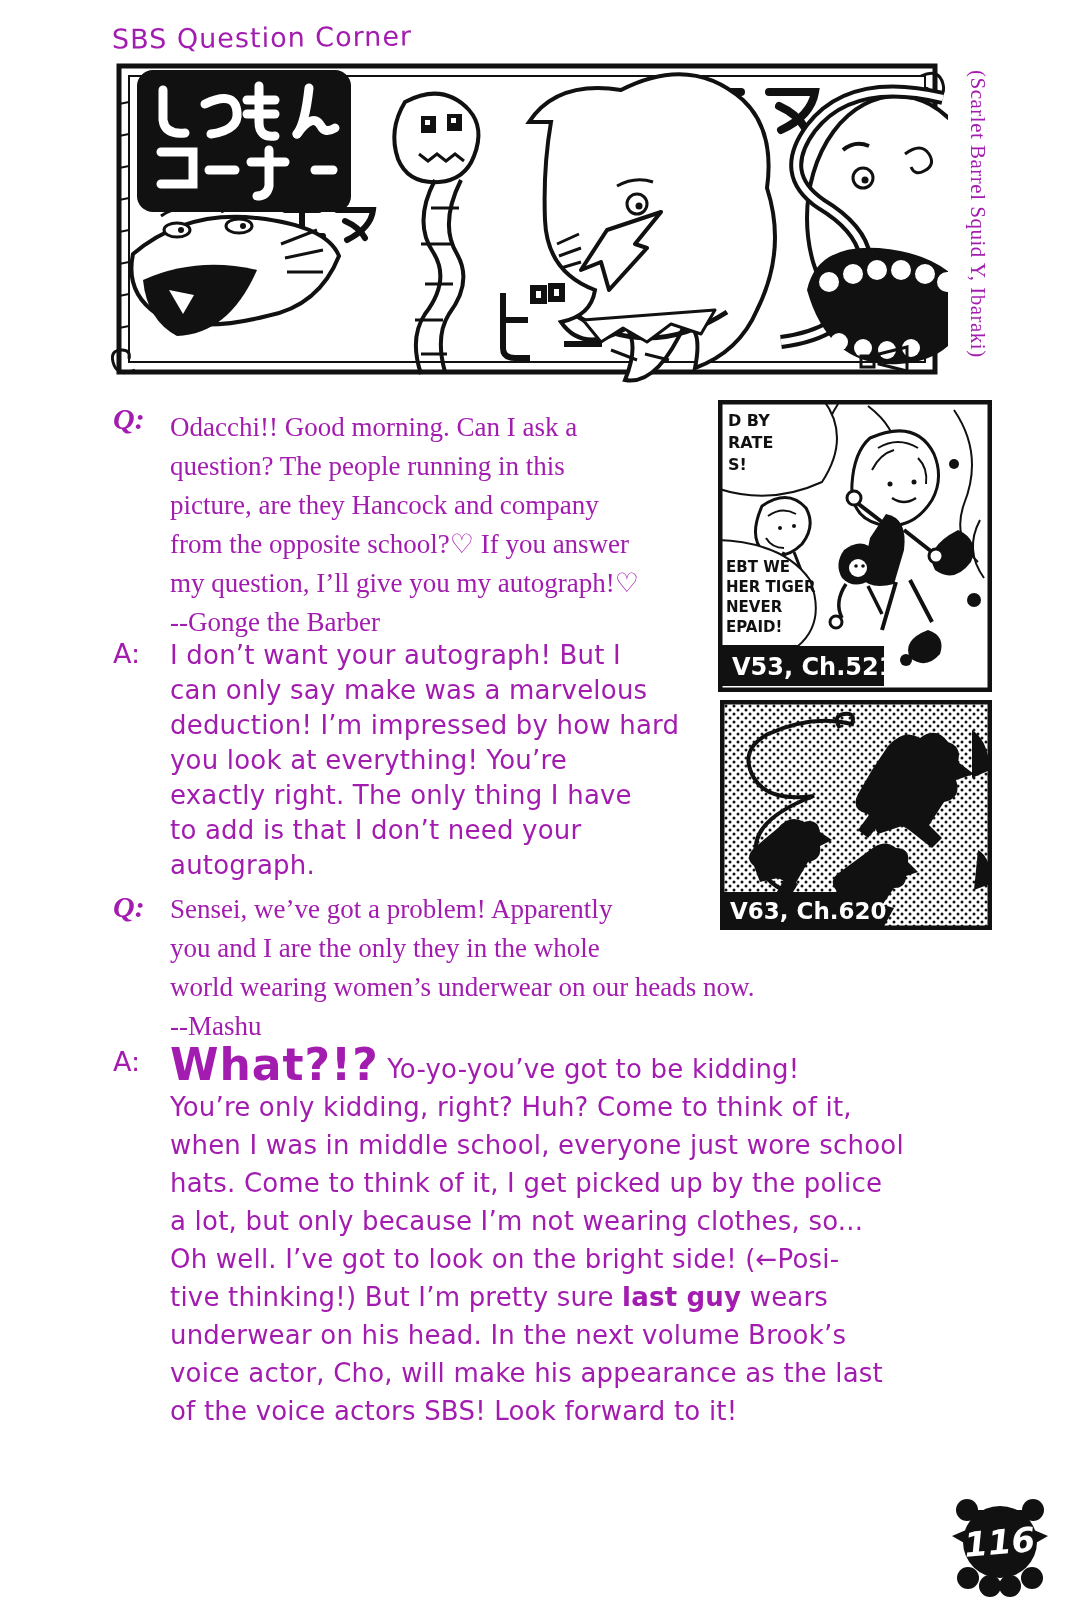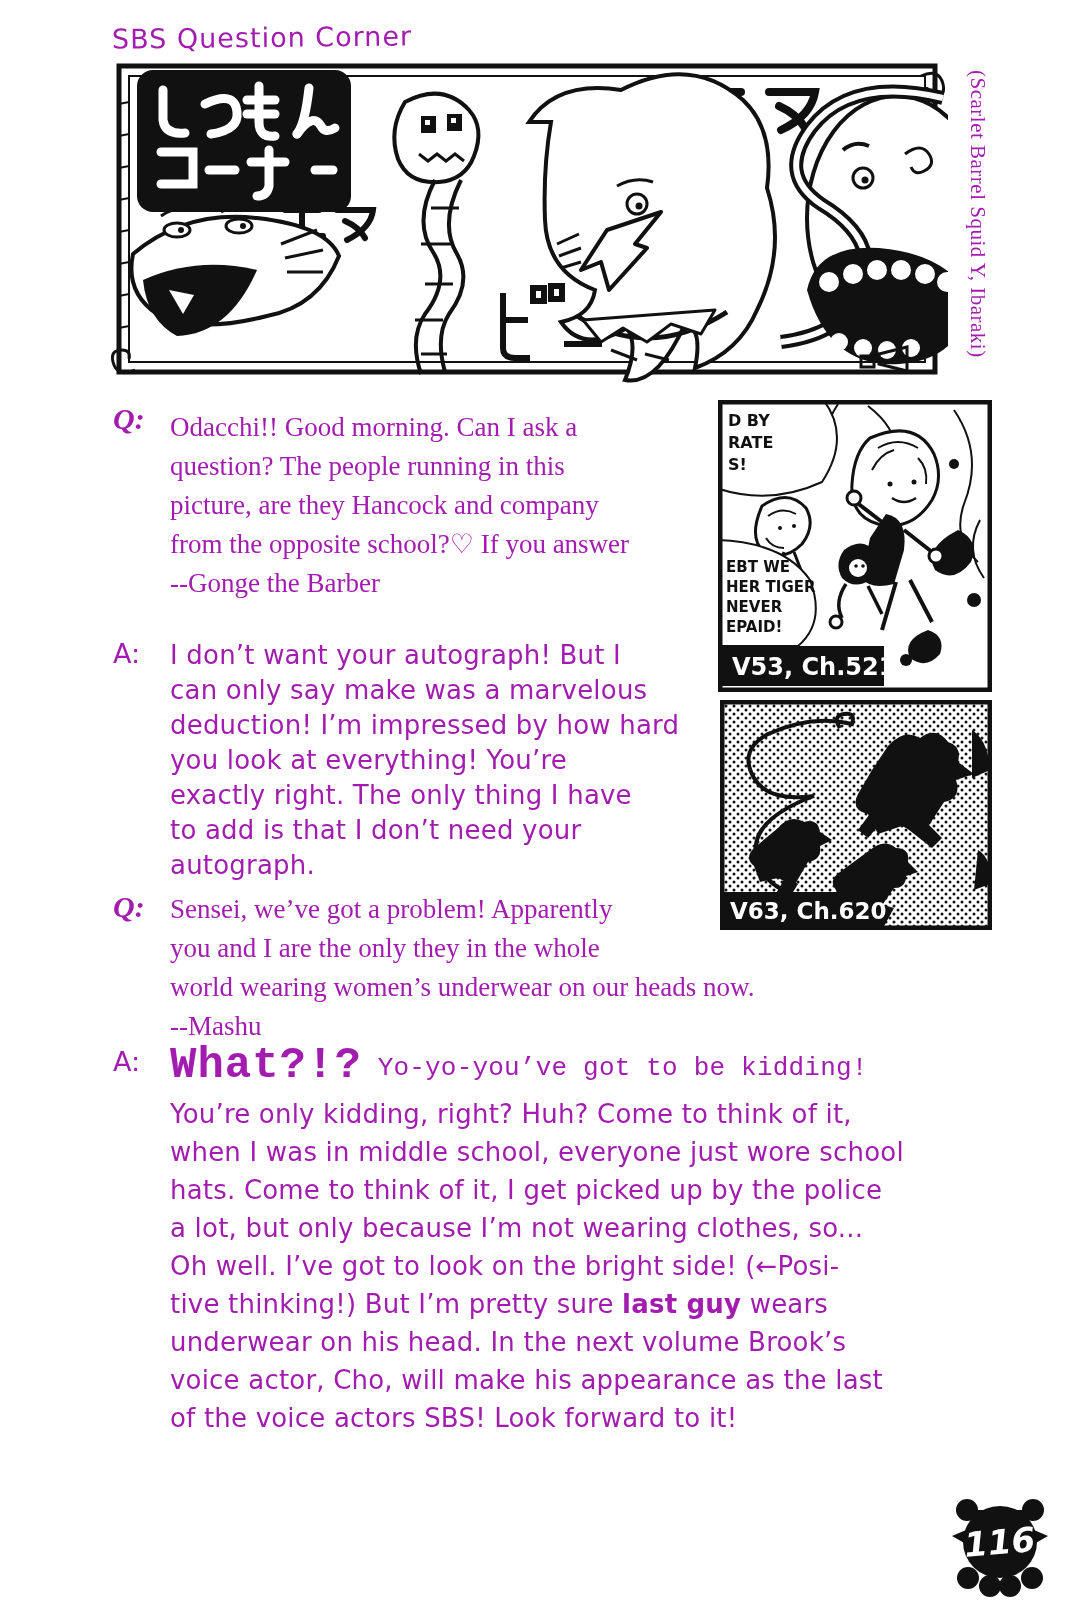--- a/index.html
+++ b/index.html
@@ -24,21 +24,21 @@
   .qtext{font-size:27px;line-height:39px;}
   .atext{font-size:26px;line-height:35px;letter-spacing:.2px;}
   .lines > div{white-space:nowrap;}
   .sig{white-space:nowrap;}
 
   #q1{left:113px;top:402px;} #q1 .qtext{width:545px;margin-top:6px;}
   #a1{left:113px;top:638px;} #a1 .atext{width:600px;}
   #q2{left:113px;top:890px;} #q2 .qtext{width:700px;}
   #a2{left:113px;top:1046px;} #a2 .atext{width:845px;line-height:38px;}
   #a2 .bigword{font-size:44px;font-weight:bold;letter-spacing:1px;vertical-align:-2px;}
-  #a2 .introline{white-space:nowrap;margin-bottom:8px;font-family:Liberation Mono, monospace;}
+  #a2 .introline{white-space:nowrap;margin-bottom:0;}
   .boldline{white-space:nowrap;}
   .boldline b{font-weight:bold;}
 
   .panel{position:absolute;}
   #panel1{left:718px;top:400px;width:274px;height:292px;}
   #panel2{left:720px;top:700px;width:272px;height:230px;}
   .pagenum{position:absolute;left:950px;top:1494px;width:100px;height:104px;}
 </style>
 </head>
 <body>
@@ -176,20 +176,21 @@
   <div class="credit">(Scarlet Barrel Squid Y, Ibaraki)</div>
 
   <div class="qa" id="q1">
     <span class="qlabel qstyle">Q:</span>
     <div class="qtext serif">
       <div class="lines">
           <div>Odacchi!! Good morning. Can I ask a</div>
           <div>question? The people running in this</div>
           <div>picture, are they Hancock and company</div>
           <div>from the opposite school?♡ If you answer</div>
+          <div>my question, I’ll give you my autograph!♡</div>
         </div>
       <div class="sig">--Gonge the Barber</div>
     </div>
   </div>
 
   <div class="qa" id="a1">
     <span class="qlabel astyle">A:</span>
     <div class="atext hand">
       <div class="lines">
           <div>I don’t want your autograph! But I</div>

